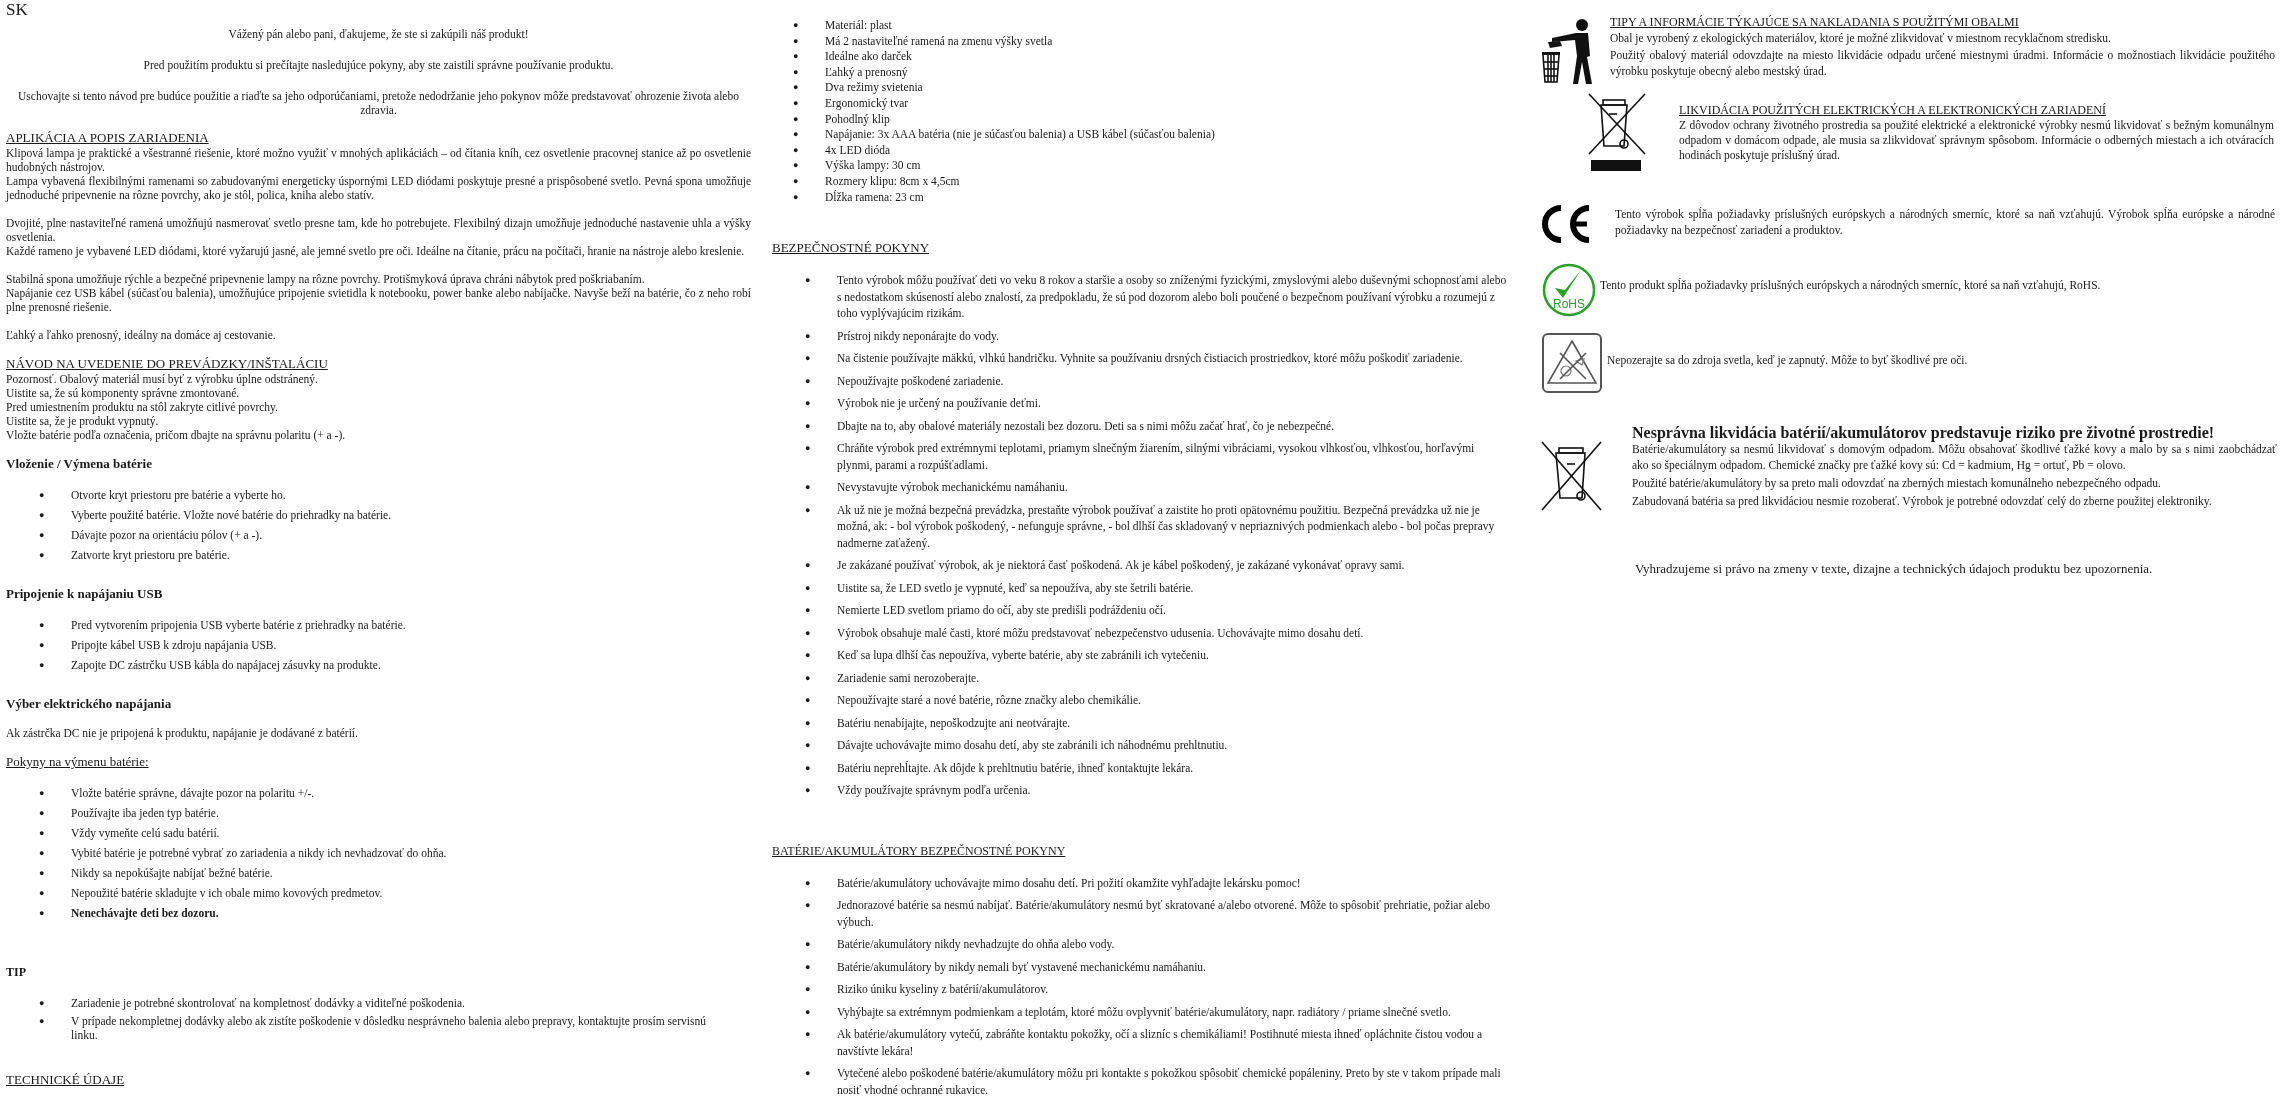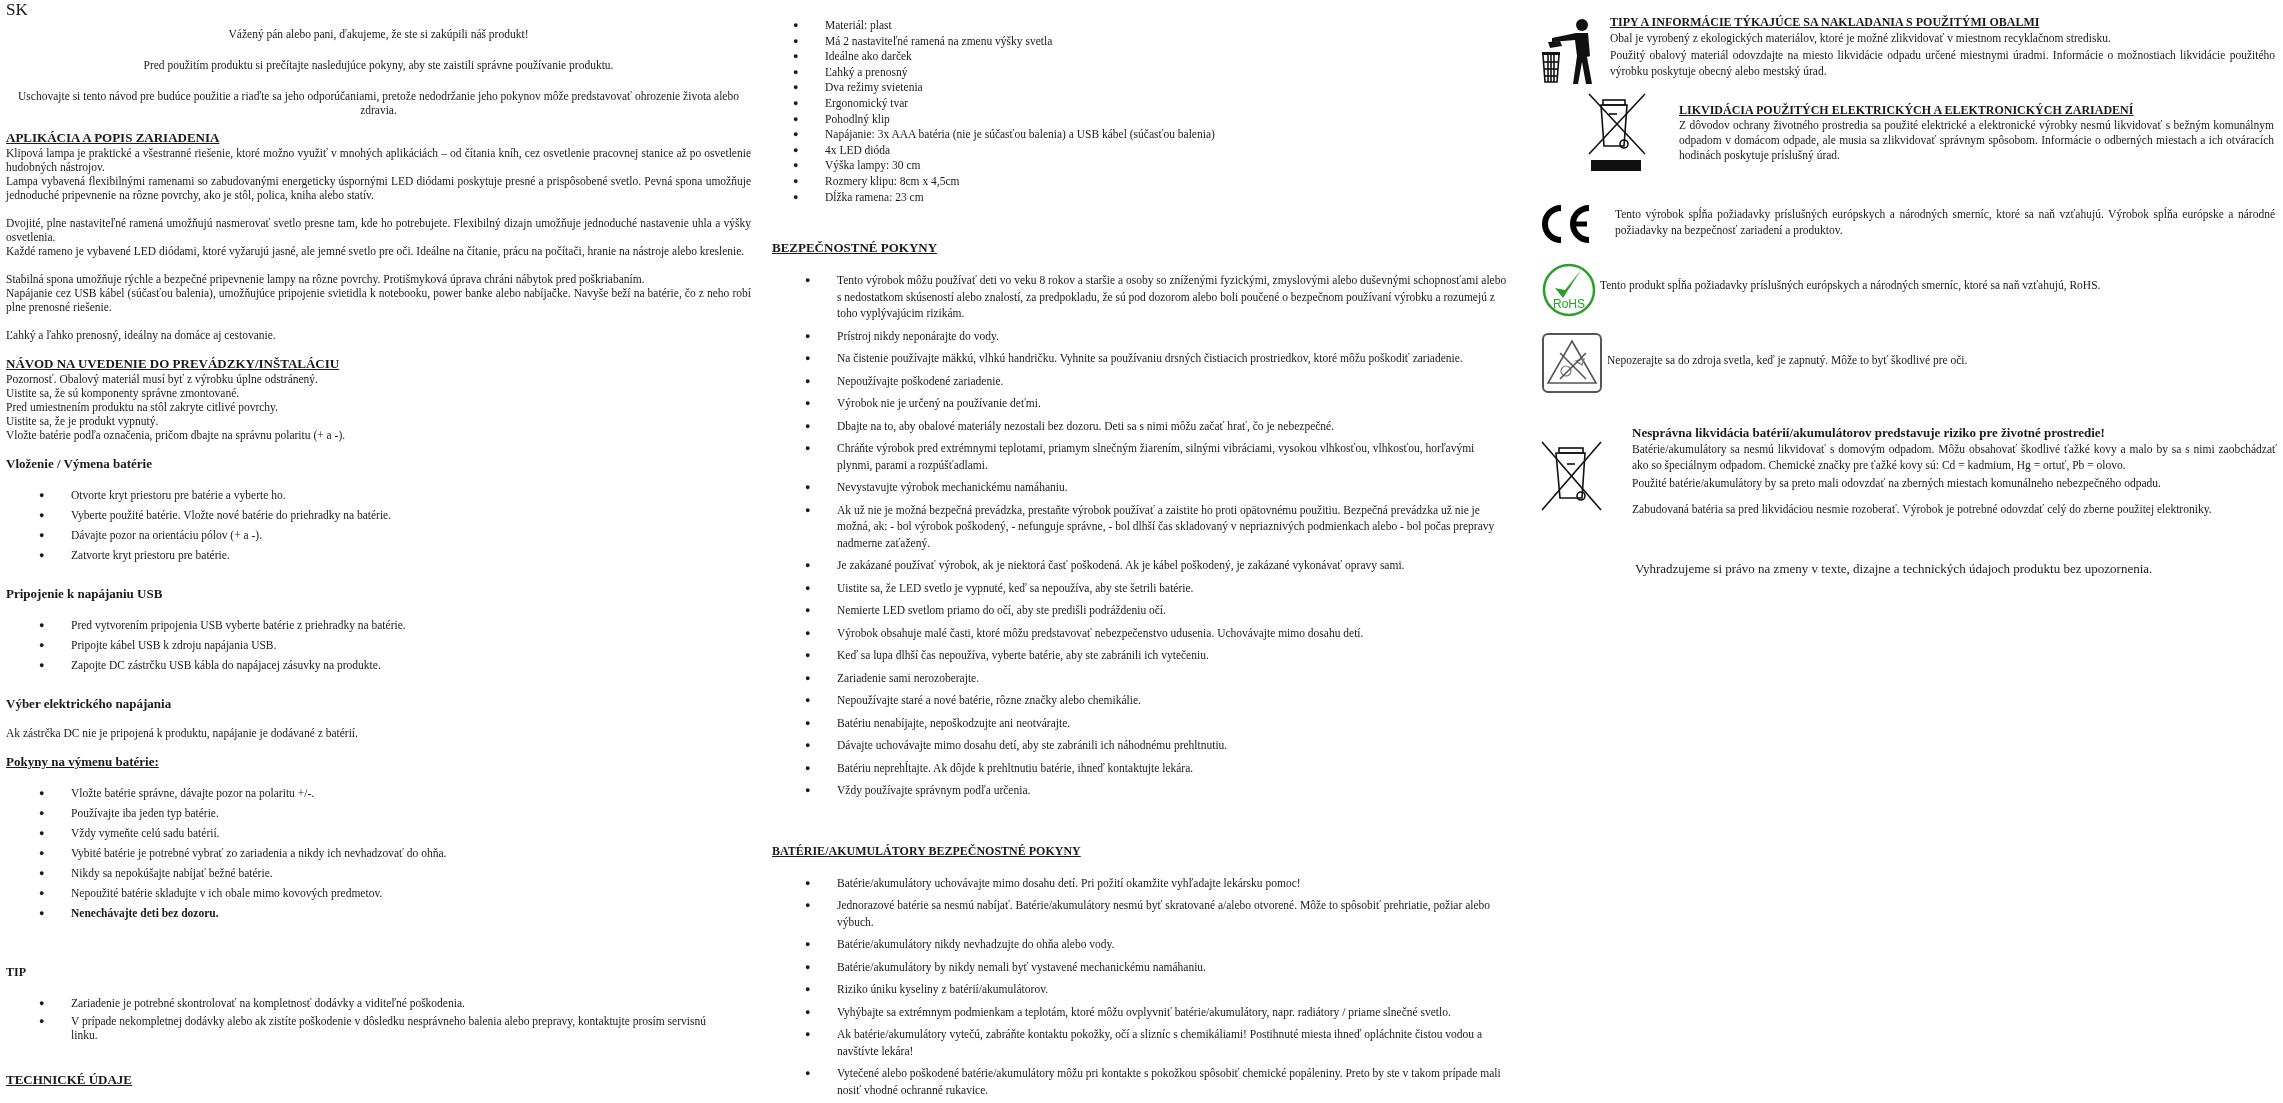--- a/index.html
+++ b/index.html
@@ -7,21 +7,21 @@
     width: 2283px; height: 1103px; position: relative; overflow: hidden;
     font-family: "Liberation Serif", "DejaVu Serif", serif;
     color: #1a1a1a; font-size: 11.5px; line-height: 14px;
   }
   .col { position: absolute; top: 0; }
   #col1 { left: 6px; width: 745px; }
   #col2 { left: 772px; width: 752px; }
   #col3 { left: 1535px; width: 745px; }
   .lang { font-weight: normal; font-size: 17px; margin: 3px 0 10px 0; }
   .center { text-align: center; margin: 0 0 17px 0; }
-  .h-ul { font-weight: bold; text-decoration: underline; font-size: 13px; margin: 0; line-height: 16px; }
+  .h-ul { font-weight: normal; text-decoration: underline; font-size: 13px; margin: 0; line-height: 16px; }
   .h-bold { font-weight: bold; font-size: 13px; margin: 0; line-height: 16px; }
   p { margin: 0; text-align: justify; }
   .gap { height: 14px; }
   ul { margin: 16px; padding-left: 49px; list-style: none; }
   ul li { position: relative; }
   ul li::before { content: "\25CF"; position: absolute; left: -32px; font-size: 9px; }
   ul.spaced li { margin-bottom: 6px; }
   ul.tight li { margin-bottom: 0px; }
   .bold { font-weight: bold; }
   .icon-box { position: absolute; }
@@ -239,20 +239,20 @@
         <rect x="20" y="8" width="24" height="5"></rect>
         <path d="M17 13 L46 13 L43 58 L21 58 Z"></path>
         <line x1="28" y1="24" x2="36" y2="24"></line>
         <circle cx="42" cy="56" r="4"></circle>
       </g>
       <line x1="3" y1="2" x2="62" y2="70" stroke="#111" stroke-width="1.6"></line>
       <line x1="62" y1="2" x2="3" y2="70" stroke="#111" stroke-width="1.6"></line>
     </svg>
   </div>
   <div class="block" style="left:97px; top:425px; width:645px">
-    <div class="bold" style="line-height:16px; font-size:13px">Nesprávna likvidácia batérií/akumulátorov predstavuje riziko pre životné prostredie!</div>
+    <div class="bold" style="line-height:16px; font-size:16px">Nesprávna likvidácia batérií/akumulátorov predstavuje riziko pre životné prostredie!</div>
     <p style="line-height:16px">Batérie/akumulátory sa nesmú likvidovať s domovým odpadom. Môžu obsahovať škodlivé ťažké kovy a malo by sa s nimi zaobchádzať ako so špeciálnym odpadom. Chemické značky pre ťažké kovy sú: Cd = kadmium, Hg = ortuť, Pb = olovo.</p>
     <p style="line-height:16px; margin-top:2px">Použité batérie/akumulátory by sa preto mali odovzdať na zberných miestach komunálneho nebezpečného odpadu.</p>
-    <p style="line-height:16px; margin-top:10px">Zabudovaná batéria sa pred likvidáciou nesmie rozoberať. Výrobok je potrebné odovzdať celý do zberne použitej elektroniky.</p>
+    <p style="line-height:16px; margin-top:2px">Zabudovaná batéria sa pred likvidáciou nesmie rozoberať. Výrobok je potrebné odovzdať celý do zberne použitej elektroniky.</p>
   </div>
 
   <p class="block" style="left:100px; top:562px; width:640px; font-size:13px; text-align:left">Vyhradzujeme si právo na zmeny v texte, dizajne a technických údajoch produktu bez upozornenia.</p>
 </div>
 
 </body></html>

